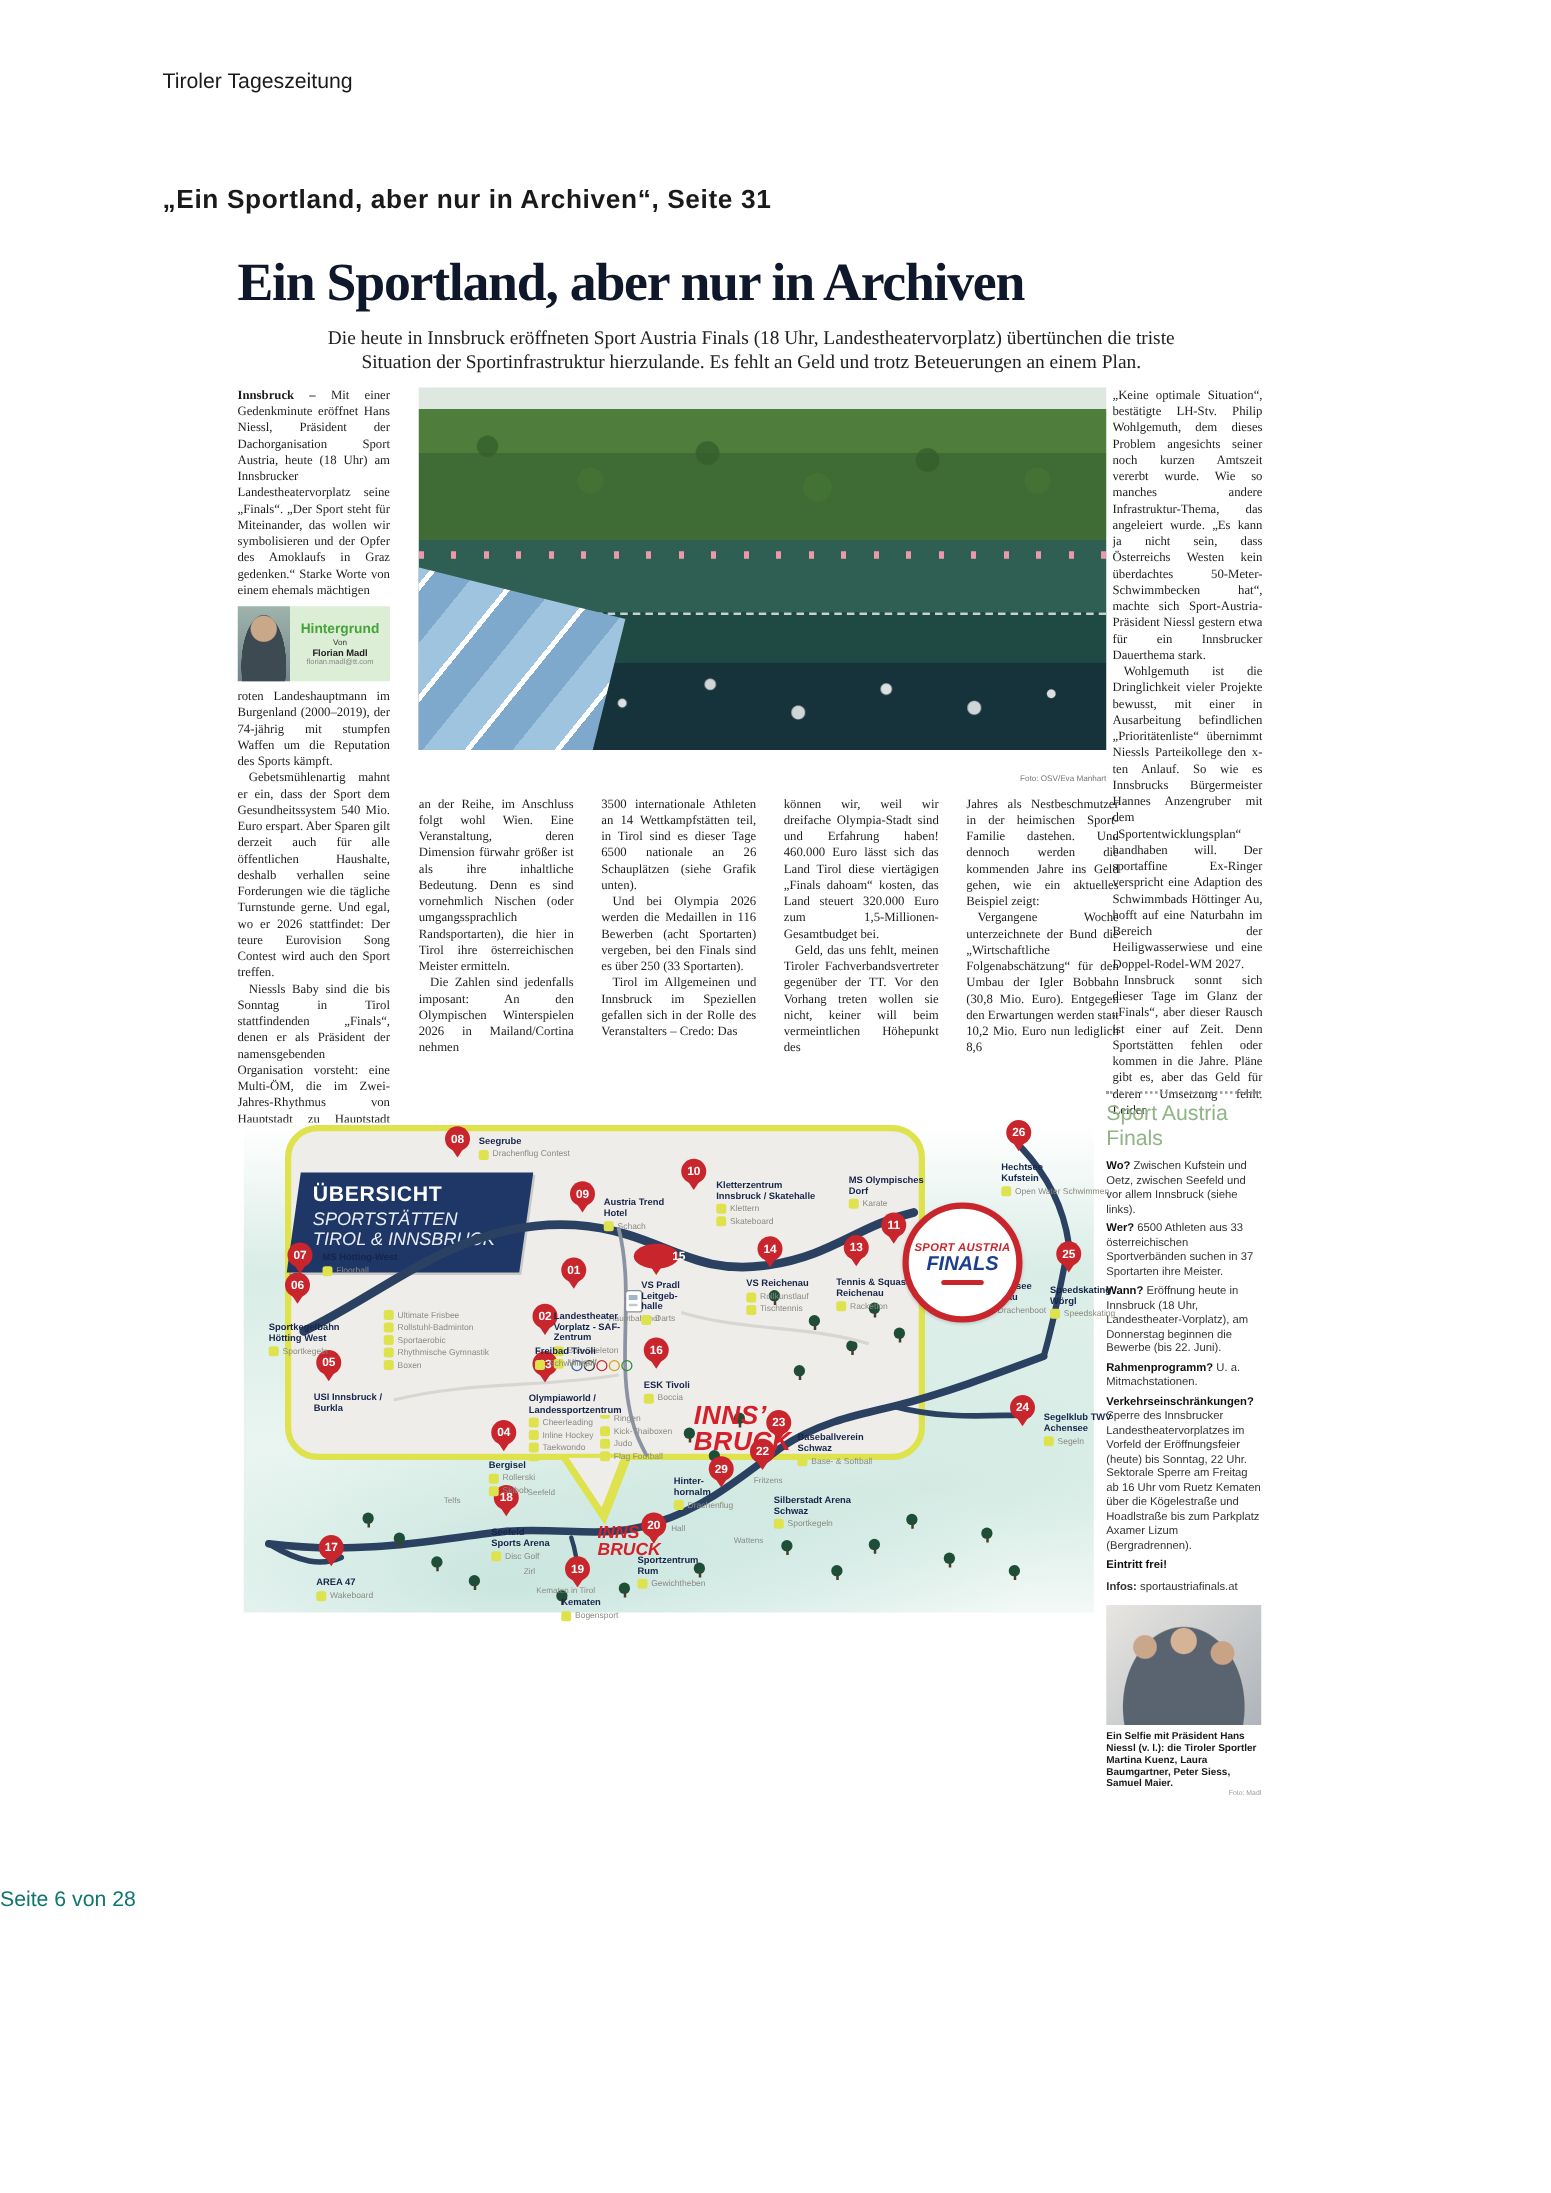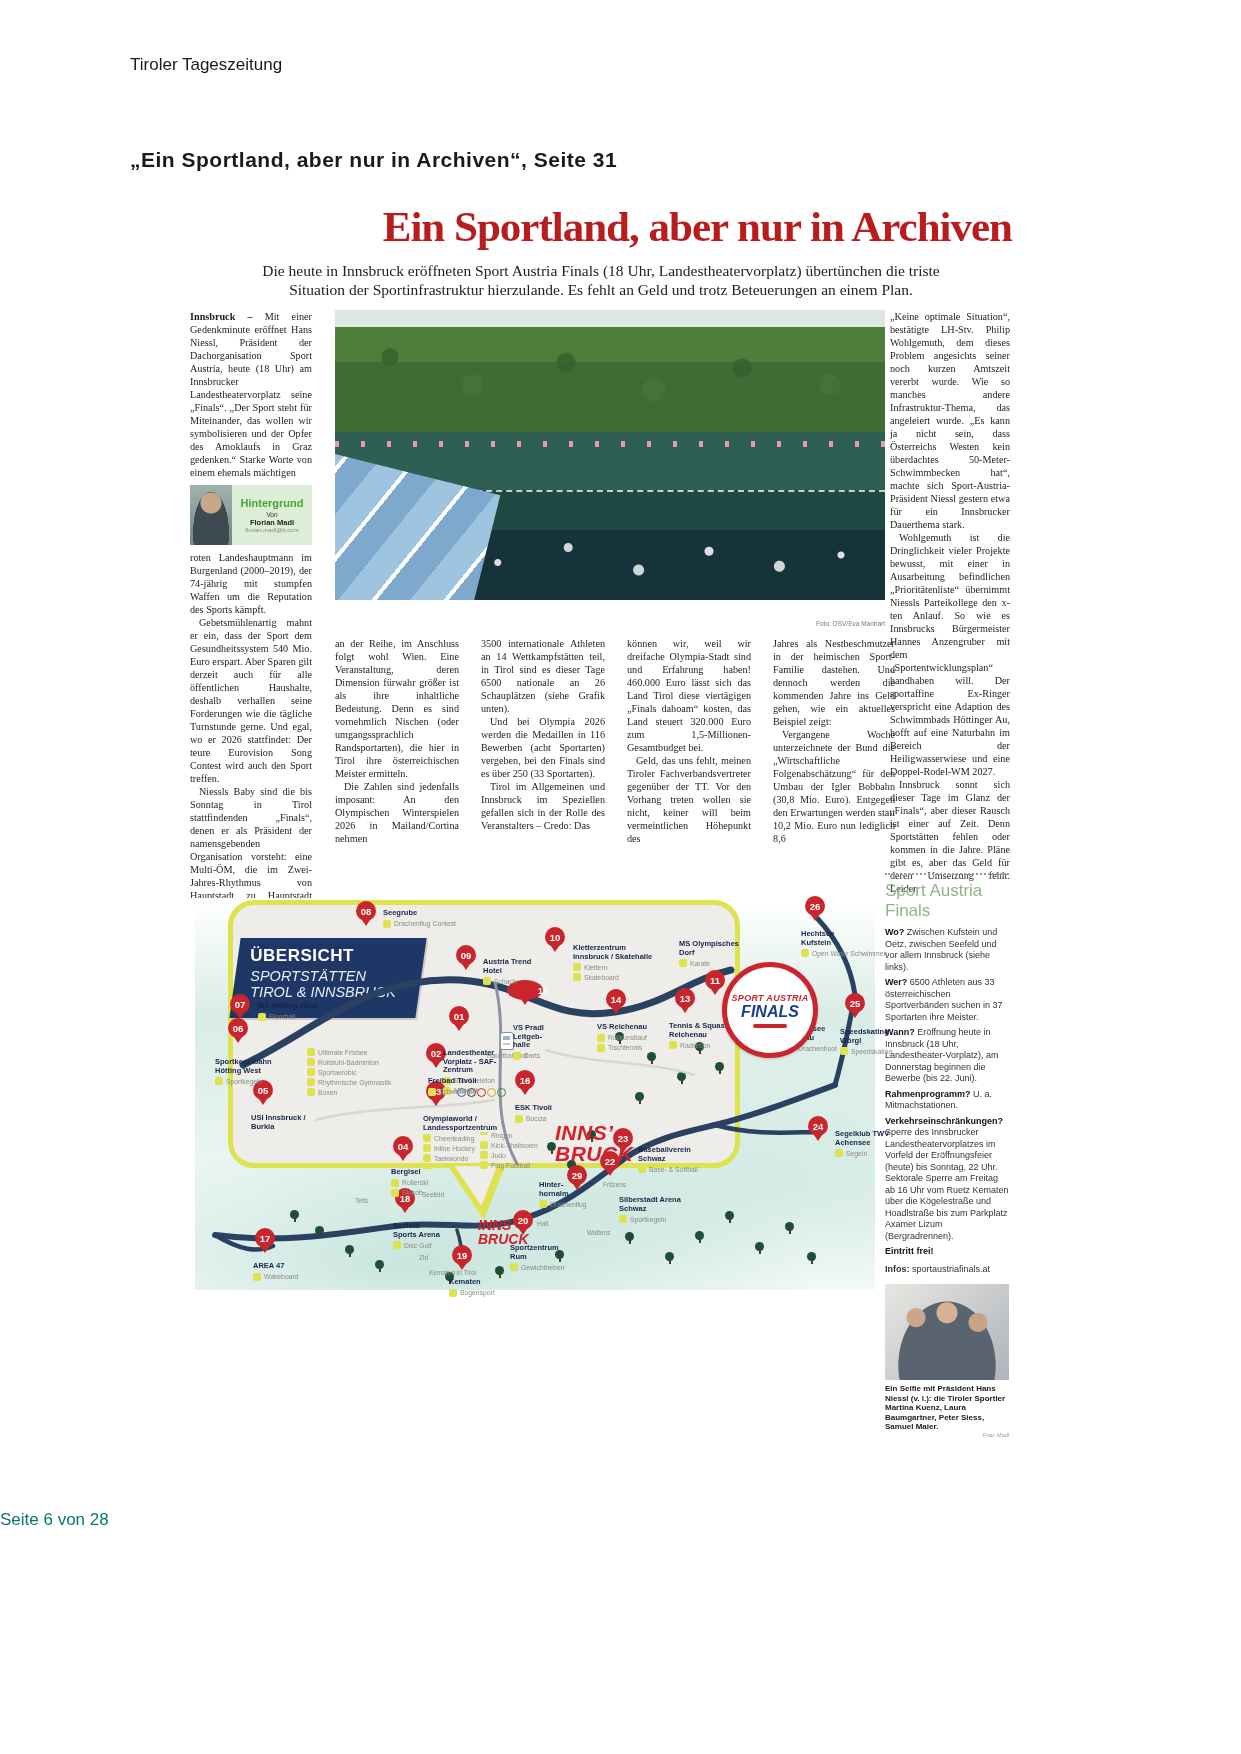--- a/index.html
+++ b/index.html
@@ -4,21 +4,21 @@
 <style>
   html,body{margin:0;padding:0;background:#fff;}
   body{width:1241px;height:1754px;position:relative;font-family:"Liberation Serif",serif;color:#1d1d1b;}
   [data-name]{box-sizing:border-box;}
   .hdr{position:absolute;left:130px;top:55px;font:17px "Liberation Sans",sans-serif;color:#1a1a1a;}
   .refline{position:absolute;left:130px;top:148px;font:bold 21px "Liberation Sans",sans-serif;color:#1a1a1a;letter-spacing:.5px;}
   .footer{position:absolute;left:0;top:1510px;width:100%;text-align:left;font:17px "Liberation Sans",sans-serif;color:#0f766e;}
 
   
   .clip{position:absolute;left:190px;top:205px;width:822px;height:1140px;}
-  .headline{position:absolute;left:0;top:0;width:100%;text-align:right;font:bold 43px/1 "Liberation Serif",serif;letter-spacing:-1px;color:#b91c1c;}
+  .headline{position:absolute;left:0;top:0;width:100%;text-align:left;font:bold 43px/1 "Liberation Serif",serif;letter-spacing:-1px;color:#0f172a;}
   .subhead{position:absolute;left:60px;top:56px;width:702px;text-align:center;font:15.5px/19px "Liberation Serif",serif;color:#222;}
   .npcol{position:absolute;overflow:hidden;font:10.2px/13px "Liberation Serif",serif;text-align:justify;color:#1d1d1b;}
   .np-p{margin:0;text-indent:9px;}
   .np-p:first-child{text-indent:0;}
   .c1{left:0;top:105px;width:122px;height:588px;}
   .c2{left:145px;top:432px;width:124px;height:258px;}
   .c3{left:291px;top:432px;width:124px;height:258px;}
   .c4{left:437px;top:432px;width:124px;height:258px;}
   .c5{left:583px;top:432px;width:122px;height:258px;}
   .c6{left:700px;top:105px;width:120px;height:588px;}
@@ -405,21 +405,21 @@
             <div class="tag" data-name="sport-tag">
               <span class="tag-sq" data-name="sport-tag-icon"></span>
               <span class="tag-t">Rollkunstlauf</span>
             </div>
             <div class="tag" data-name="sport-tag">
               <span class="tag-sq" data-name="sport-tag-icon"></span>
               <span class="tag-t">Tischtennis</span>
             </div>
           </div>
         </div>
-        <div class="map-pin" data-name="map-pin-15" style="left: 330px; top: 92px; padding-left: 36px;">15</div>
+        <div class="map-pin" data-name="map-pin-15" style="left: 330px; top: 107px; padding-left: 36px;">15</div>
         <div class="pin-label" data-name="venue-label-15" style="left: 318px; top: 124px; width: 48px;">
           <div class="pin-name" data-name="venue-name">VS Pradl Leitgeb- halle</div>
           <div class="tags">
             <div class="tag" data-name="sport-tag">
               <span class="tag-sq" data-name="sport-tag-icon"></span>
               <span class="tag-t">Darts</span>
             </div>
           </div>
         </div>
         <div class="map-pin" data-name="map-pin-16" style="left: 330px; top: 182px;">16</div>

